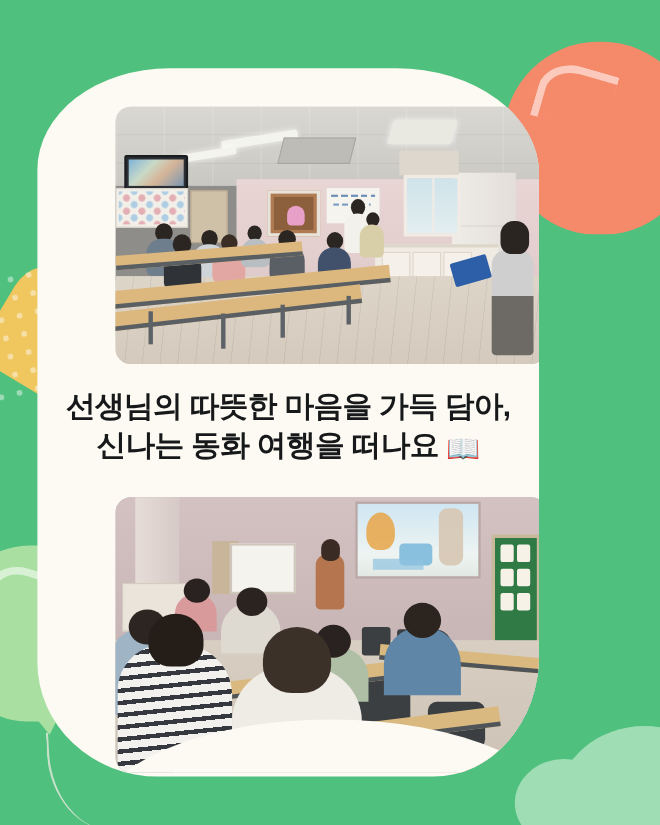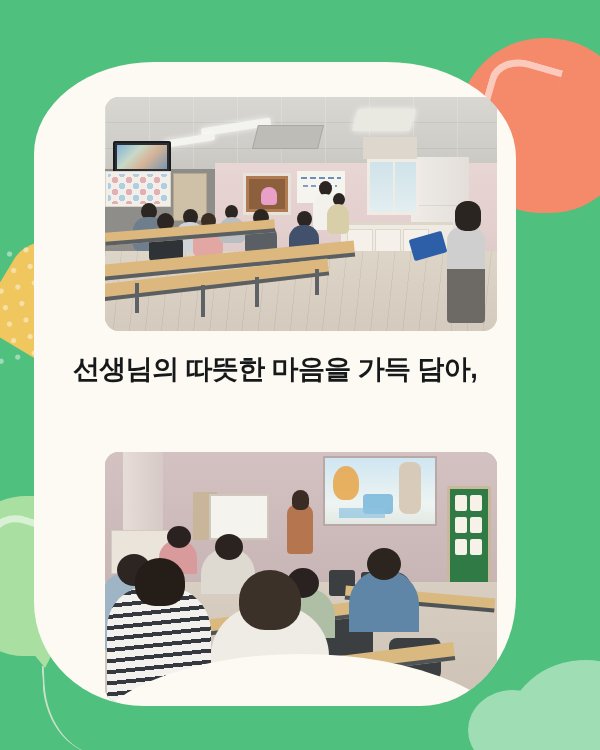--- a/index.html
+++ b/index.html
@@ -112,21 +112,20 @@
   }
 
   
   .card {
     position: absolute;
     top: 62px; left: 34px;
     width: 456px; height: 644px;
     background: #FCFAF2;
     border-radius: 120px 130px 96px 110px / 92px 96px 110px 104px;
     overflow: hidden;
-    padding-left: 26px;
   }
 
   .card-inner {
     position: absolute;
     inset: 0;
     display: flex;
     flex-direction: column;
     align-items: center;
   }
 
@@ -400,20 +399,21 @@
           <div class="p1-leg" style="left:210px;bottom:36px;height:26px;"></div>
 
           <div class="p1-instr-body"></div>
           <div class="p1-instr-head"></div>
           <div class="p1-book"></div>
         </div>
       </div>
 
       <div class="caption">
         <span class="line">선생님의 따뜻한 마음을 가득 담아,</span>
+        <span class="line"><span>신나는 동화 여행을 떠나요</span> <span class="book-emoji">📖</span></span>
       </div>
 
       <div class="photo photo-2">
         <div class="p2">
           <div class="p2-wall"></div>
           <div class="p2-pillar"></div>
           <div class="p2-screen">
             <div class="p2-screen-art1"></div>
             <div class="p2-screen-art2"></div>
             <div class="p2-screen-art3"></div>

